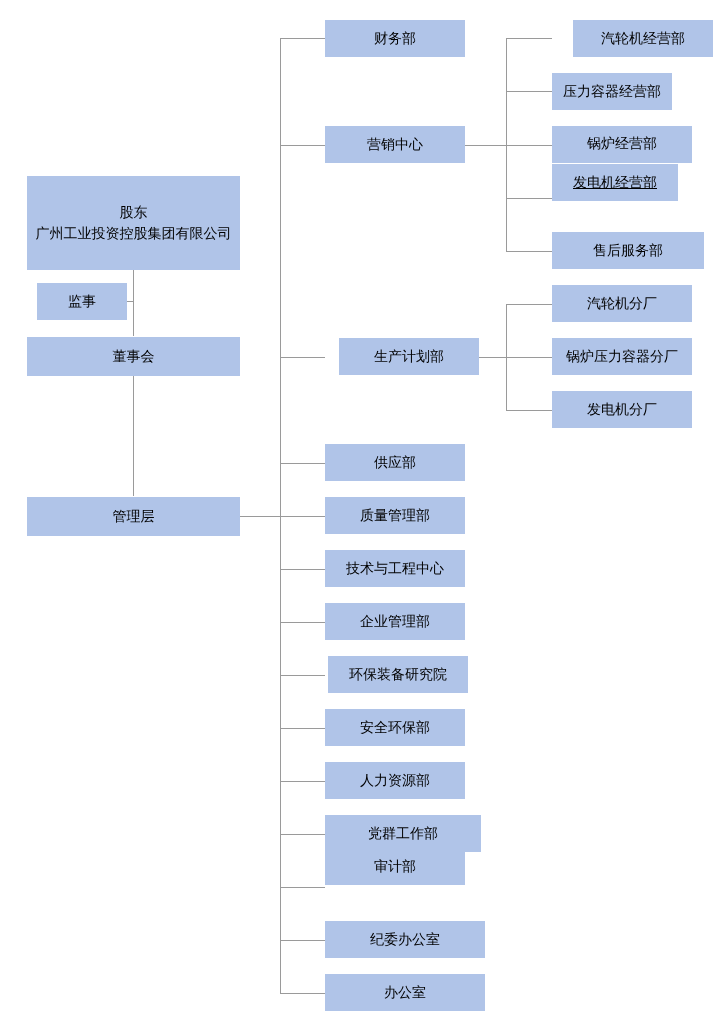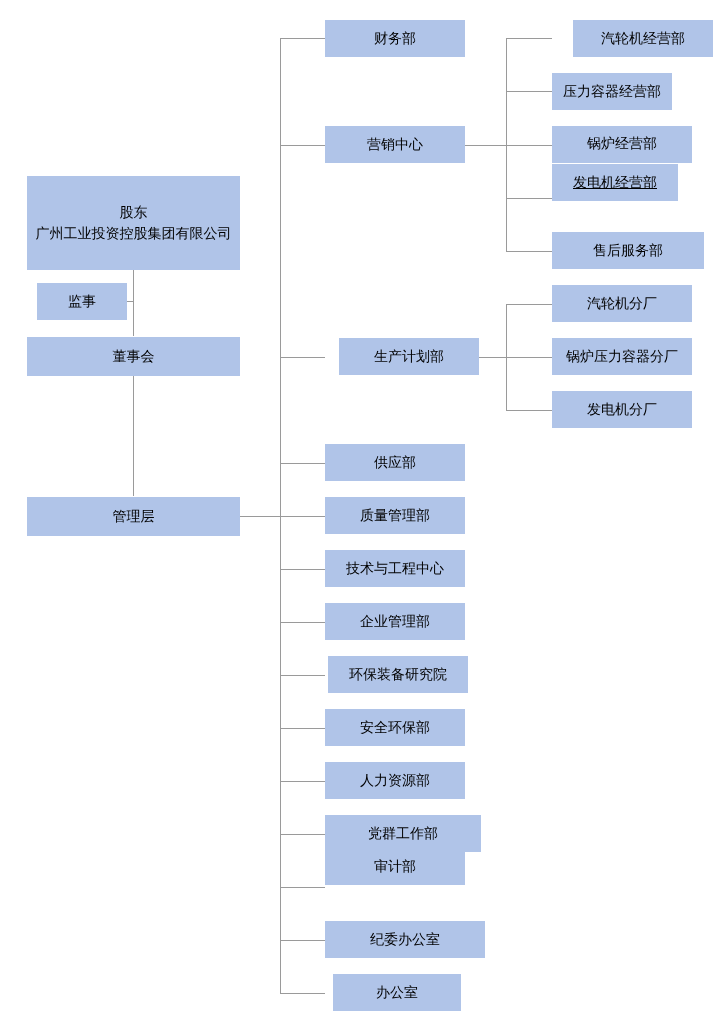--- a/index.html
+++ b/index.html
@@ -138,21 +138,21 @@
   </div>
   <div class="node" style="left:325px; top:815px; width:156px; height:37px;">
     <span>党群工作部</span>
   </div>
   <div class="node" style="left:325px; top:820px; width:140px; height:37px;margin-top:28px;">
     <span>审计部</span>
   </div>
   <div class="node" style="left:325px; top:921px; width:160px; height:37px;">
     <span>纪委办公室</span>
   </div>
-  <div class="node" style="left:333px; top:974px; width:128px; height:37px;">
+  <div class="node" style="left:325px; top:974px; width:160px; height:37px;">
     <span>办公室</span>
   </div>
 
   <div class="node" style="left:552px; top:20px; width:140px; height:37px;margin-left:21px;">
     <span>汽轮机经营部</span>
   </div>
   <div class="node" style="left:552px; top:73px; width:120px; height:37px;">
     <span>压力容器经营部</span>
   </div>
   <div class="node" style="left:552px; top:126px; width:140px; height:37px;font-family:Liberation Mono, monospace;">

